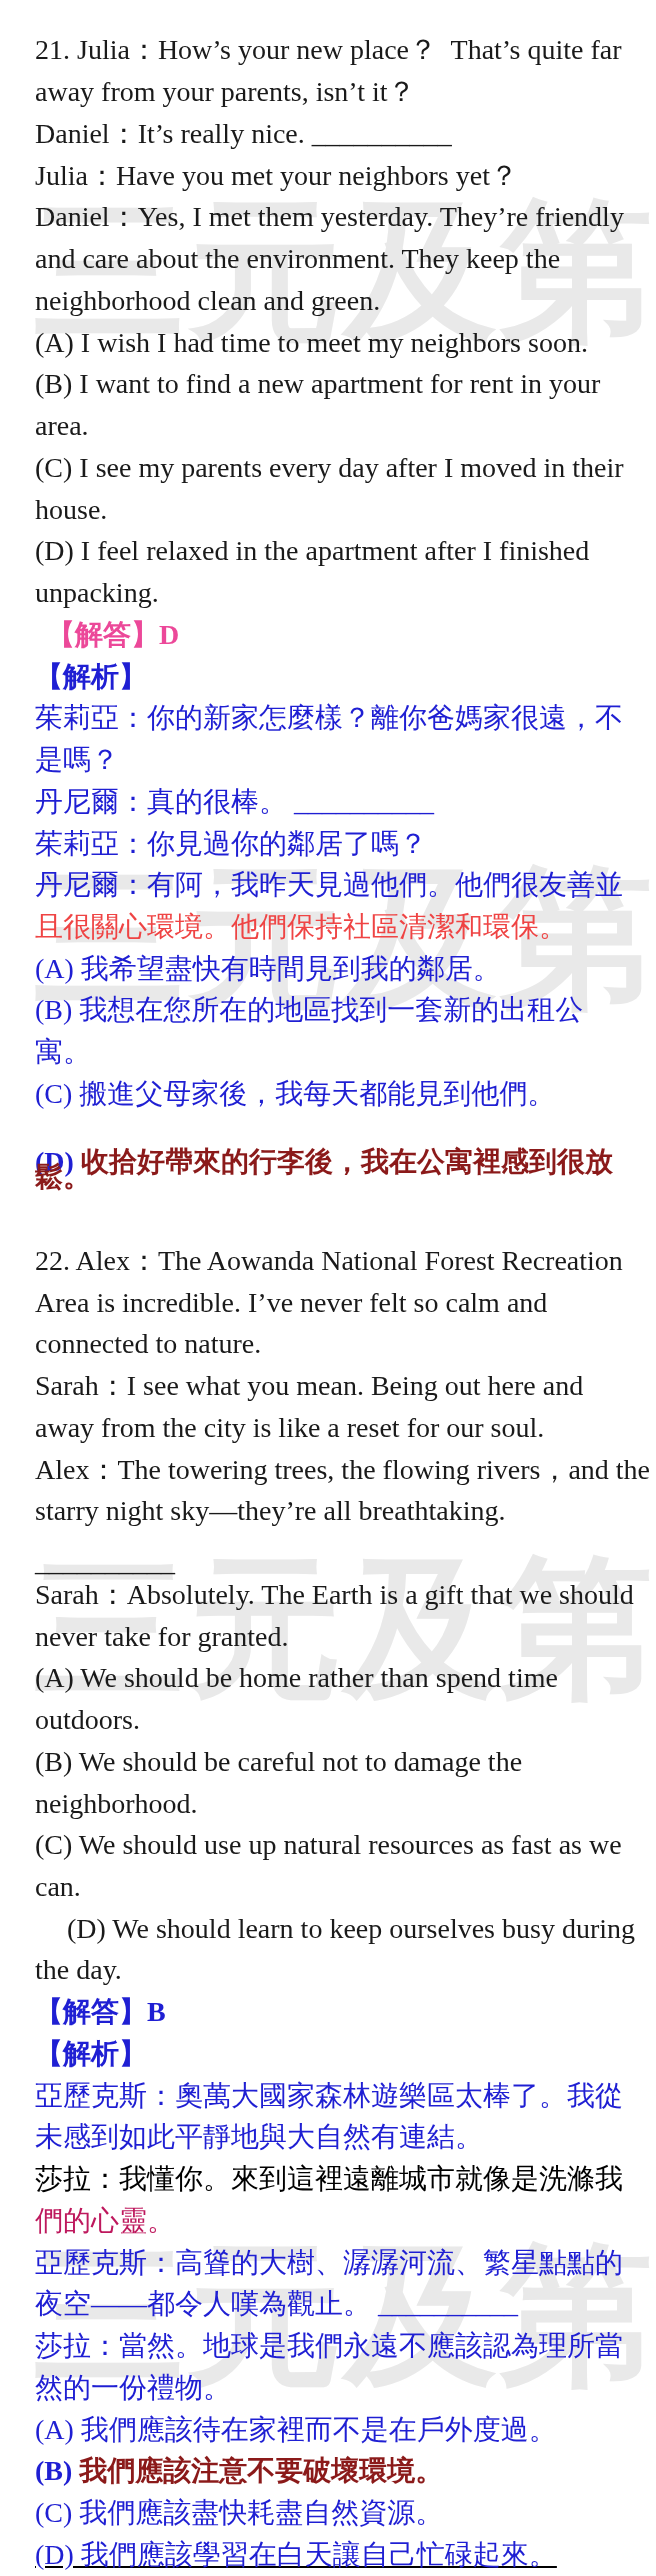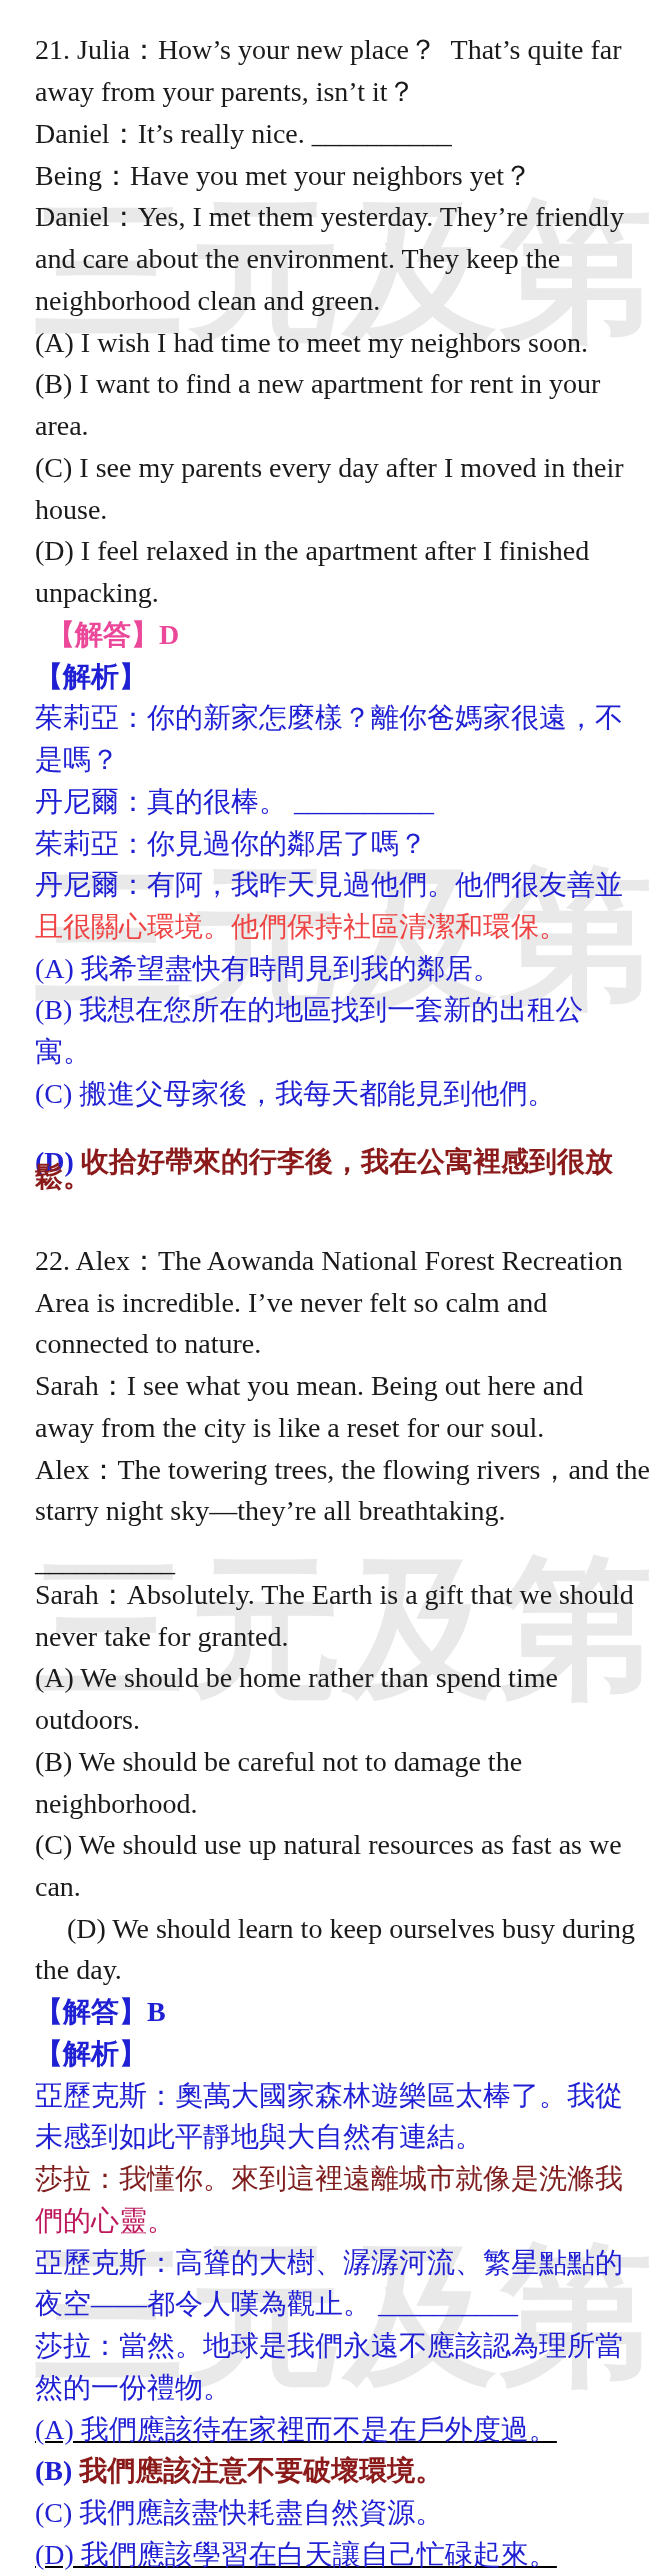--- a/index.html
+++ b/index.html
@@ -25,21 +25,21 @@
 </head>
 <body>
 
 <div class="wm" style="top: 195px; color: rgb(233, 233, 233);">三元及第</div>
 <div class="wm" style="top: 862px; color: rgb(233, 233, 233);">三元及第</div>
 <div class="wm" style="top: 1552px; color: rgb(233, 233, 233);">三元及第</div>
 <div class="wm" style="top: 2239px; color: rgb(233, 233, 233);">三元及第</div>
 <div class="line" style="top: 33px;"><span class="seg" style="color: rgb(26, 26, 26);">21. Julia：How’s your new place？  That’s quite far</span></div>
 <div class="line" style="top: 75px;"><span class="seg" style="color: rgb(26, 26, 26);">away from your parents, isn’t it？</span></div>
 <div class="line" style="top: 117px;"><span class="seg" style="color: rgb(26, 26, 26);">Daniel：It’s really nice. __________</span></div>
-<div class="line" style="top: 159px;"><span class="seg" style="color: rgb(26, 26, 26);">Being：Have you met your neighbors yet？</span></div>
+<div class="line" style="top: 159px;"><span class="seg" style="color: rgb(26, 26, 26);">Julia：Have you met your neighbors yet？</span></div>
 <div class="line" style="top: 200px;"><span class="seg" style="color: rgb(26, 26, 26);">Daniel：Yes, I met them yesterday. They’re friendly</span></div>
 <div class="line" style="top: 242px;"><span class="seg" style="color: rgb(26, 26, 26);">and care about the environment. They keep the</span></div>
 <div class="line" style="top: 284px;"><span class="seg" style="color: rgb(26, 26, 26);">neighborhood clean and green.</span></div>
 <div class="line" style="top: 326px;"><span class="seg" style="color: rgb(26, 26, 26);">(A) I wish I had time to meet my neighbors soon.</span></div>
 <div class="line" style="top: 367px;"><span class="seg" style="color: rgb(26, 26, 26);">(B) I want to find a new apartment for rent in your</span></div>
 <div class="line" style="top: 409px;"><span class="seg" style="color: rgb(26, 26, 26);">area.</span></div>
 <div class="line" style="top: 451px;"><span class="seg" style="color: rgb(26, 26, 26);">(C) I see my parents every day after I moved in their</span></div>
 <div class="line" style="top: 493px;"><span class="seg" style="color: rgb(26, 26, 26);">house.</span></div>
 <div class="line" style="top: 534px;"><span class="seg" style="color: rgb(26, 26, 26);">(D) I feel relaxed in the apartment after I finished</span></div>
 <div class="line" style="top: 576px;"><span class="seg" style="color: rgb(26, 26, 26);">unpacking.</span></div>
@@ -73,23 +73,23 @@
 <div class="line" style="top: 1745px;"><span class="seg" style="color: rgb(26, 26, 26);">(B) We should be careful not to damage the</span></div>
 <div class="line" style="top: 1787px;"><span class="seg" style="color: rgb(26, 26, 26);">neighborhood.</span></div>
 <div class="line" style="top: 1828px;"><span class="seg" style="color: rgb(26, 26, 26);">(C) We should use up natural resources as fast as we</span></div>
 <div class="line" style="top: 1870px;"><span class="seg" style="color: rgb(26, 26, 26);">can.</span></div>
 <div class="line" style="top: 1912px; margin-left: 32px;"><span class="seg" style="color: rgb(26, 26, 26);">(D) We should learn to keep ourselves busy during</span></div>
 <div class="line" style="top: 1953px;"><span class="seg" style="color: rgb(26, 26, 26);">the day.</span></div>
 <div class="line" style="top: 1995px;"><span class="seg b" style="color: rgb(31, 31, 211);">【解答】B</span></div>
 <div class="line" style="top: 2037px;"><span class="seg b" style="color: rgb(31, 31, 211);">【解析】</span></div>
 <div class="line" style="top: 2079px;"><span class="seg" style="color: rgb(31, 31, 211);">亞歷克斯：奧萬大國家森林遊樂區太棒了。我從</span></div>
 <div class="line" style="top: 2120px;"><span class="seg" style="color: rgb(31, 31, 211);">未感到如此平靜地與大自然有連結。</span></div>
-<div class="line" style="top: 2162px;"><span class="seg" style="color: #7f1d1d;">莎拉：我懂你。來到這裡遠離城市就像是洗滌我</span></div>
+<div class="line" style="top: 2162px;"><span class="seg" style="color: #000000;">莎拉：我懂你。來到這裡遠離城市就像是洗滌我</span></div>
 <div class="line" style="top: 2204px;"><span class="seg" style="color: #be185d;">們的心靈。</span></div>
 <div class="line" style="top: 2246px;"><span class="seg" style="color: rgb(31, 31, 211);">亞歷克斯：高聳的大樹、潺潺河流、繁星點點的</span></div>
 <div class="line" style="top: 2287px;"><span class="seg" style="color: rgb(31, 31, 211);">夜空——都令人嘆為觀止。 __________</span></div>
 <div class="line" style="top: 2329px;"><span class="seg" style="color: rgb(31, 31, 211);">莎拉：當然。地球是我們永遠不應該認為理所當</span></div>
 <div class="line" style="top: 2371px;"><span class="seg" style="color: rgb(31, 31, 211);">然的一份禮物。</span></div>
-<div class="line" style="top: 2413px; text-decoration: underline;"><span class="seg" style="color: rgb(31, 31, 211);">(A) 我們應該待在家裡而不是在戶外度過。</span></div>
+<div class="line" style="top: 2413px;"><span class="seg" style="color: rgb(31, 31, 211);">(A) 我們應該待在家裡而不是在戶外度過。</span></div>
 <div class="line" style="top: 2454px;"><span class="seg b" style="color: rgb(31, 31, 211);">(B) </span><span class="seg b" style="color: rgb(139, 26, 26);">我們應該注意不要破壞環境。</span></div>
 <div class="line" style="top: 2496px;"><span class="seg" style="color: rgb(31, 31, 211);">(C) 我們應該盡快耗盡自然資源。</span></div>
 <div class="line" style="top: 2538px; text-decoration: underline;"><span class="seg" style="color: rgb(31, 31, 211);">(D) 我們應該學習在白天讓自己忙碌起來。</span></div>
 
 
 </body></html>

